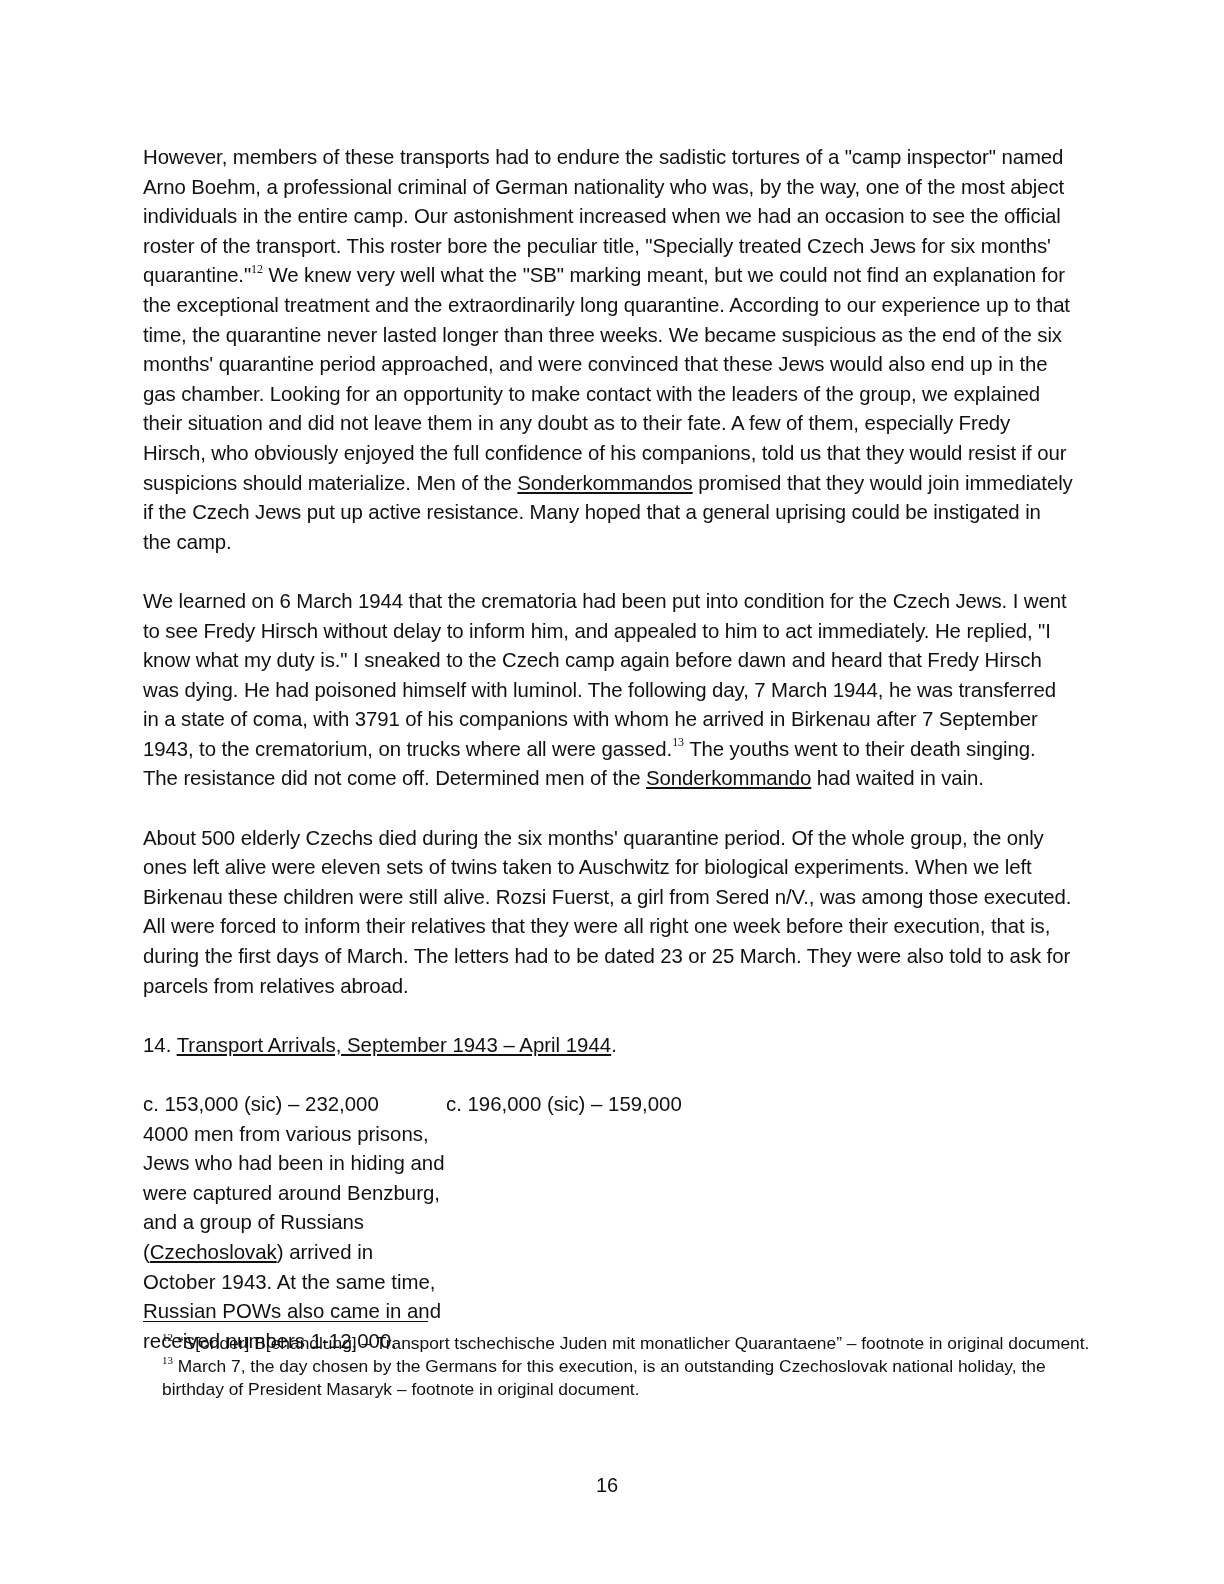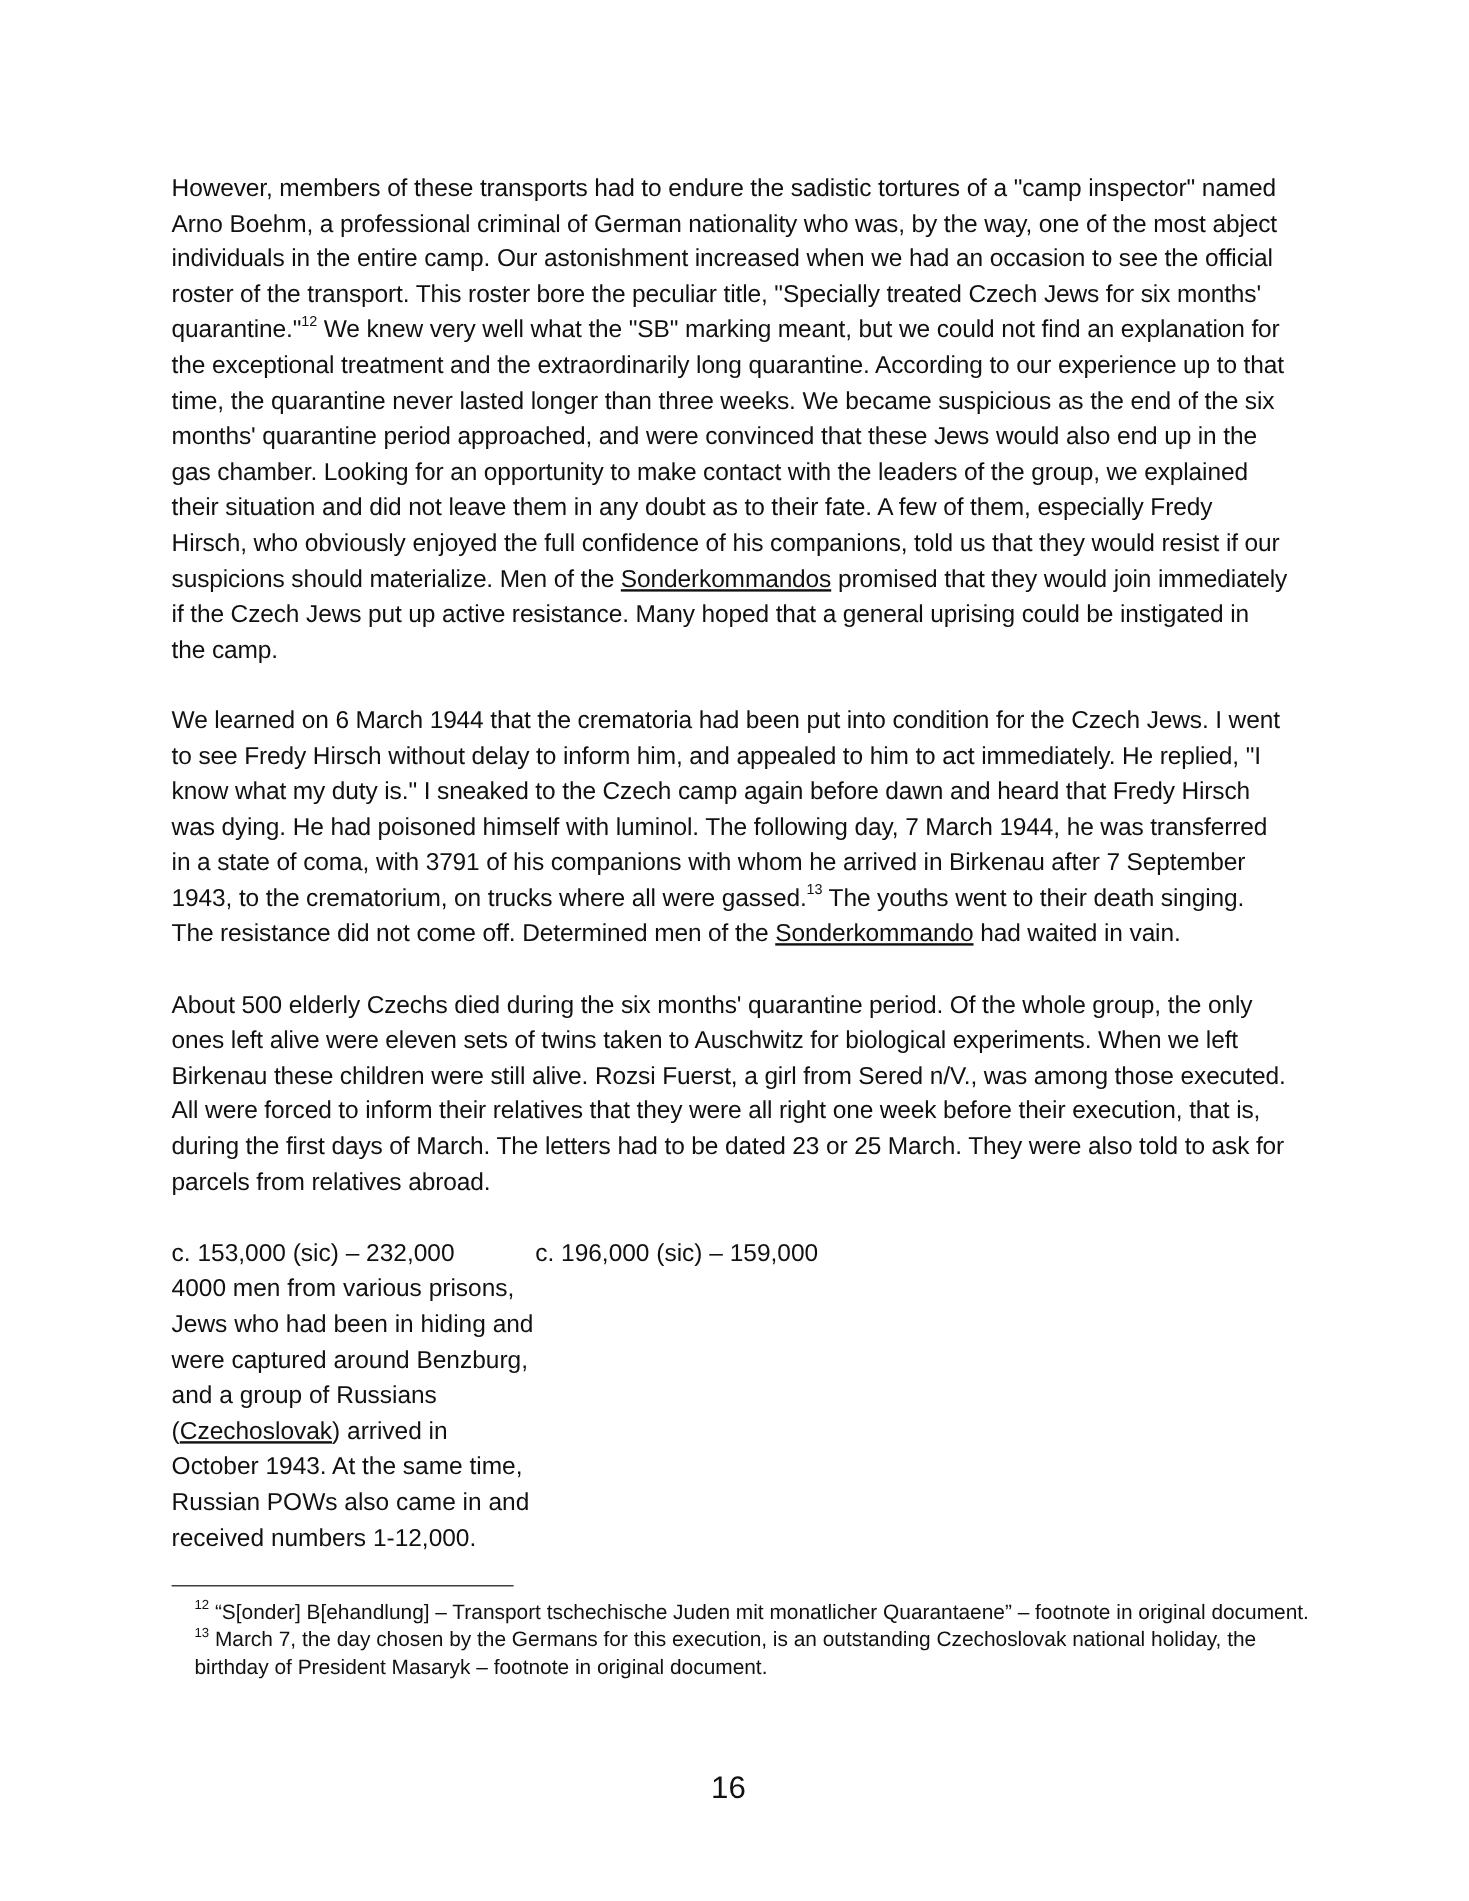--- a/index.html
+++ b/index.html
@@ -2,40 +2,41 @@
 <html><head>
 <meta charset="utf-8">
 <style>
   html, body { margin: 0; padding: 0; background: #ffffff; }
   body { width: 1224px; height: 1584px; position: relative; overflow: hidden;
          font-family: "Liberation Sans", sans-serif; color: #111111; }
   .page { position: absolute; left: 143px; top: 143px; width: 930px; }
   .para { font-size: 20.4px; line-height: 29.6px; margin: 0 0 29.6px 0; letter-spacing: -0.1px; }
   .para:last-child { margin-bottom: 0; }
   .u { text-decoration: underline; text-underline-offset: 2px; }
-  sup { font-size: 12px; line-height: 0; position: relative; top: -2px; vertical-align: super; }
+  sup { font-size: 12px; line-height: 0; position: relative; top: -2px; vertical-align: super; font-family: Liberation Serif, serif; }
   .heading { font-size: 20.4px; line-height: 29.6px; margin: 0 0 29.6px 0; }
   .transports { display: grid; grid-template-columns: 303px 1fr; font-size: 20.4px; line-height: 29.6px; }
   .t-range { white-space: nowrap; }
   .footnote-rule { position: absolute; left: 143px; top: 1321px; width: 285px; height: 0; border-top: 1.5px solid #111; }
   .footnotes { position: absolute; left: 143px; top: 1332px; width: 930px; font-size: 17.4px; line-height: 23px; margin-left: 19px; }
   .footnotes p { margin: 0; }
   .footnotes sup { font-size: 11px; top: -1px; }
-  .page-number { position: absolute; left: 0; width: 1214px; top: 1474px; text-align: center; font-size: 26px; }
+  .page-number { position: absolute; left: 0; width: 1214px; top: 1474px; text-align: center; font-size: 20px; }
 </style>
 </head>
 <body>
 
 <div class="page">
   <p class="para"><span>However, members of these transports had to endure the sadistic tortures of a "camp inspector" named Arno Boehm, a professional criminal of German nationality who was, by the way, one of the most abject individuals in the entire camp. Our astonishment increased when we had an occasion to see the official roster of the transport. This roster bore the peculiar title, "Specially treated Czech Jews for six months' quarantine."</span><sup>12</sup><span> We knew very well what the "SB" marking meant, but we could not find an explanation for the exceptional treatment and the extraordinarily long quarantine. According to our experience up to that time, the quarantine never lasted longer than three weeks. We became suspicious as the end of the six months' quarantine period approached, and were convinced that these Jews would also end up in the gas chamber. Looking for an opportunity to make contact with the leaders of the group, we explained their situation and did not leave them in any doubt as to their fate. A few of them, especially Fredy Hirsch, who obviously enjoyed the full confidence of his companions, told us that they would resist if our suspicions should materialize. Men of the </span><span class="u">Sonderkommandos</span><span> promised that they would join immediately if the Czech Jews put up active resistance. Many hoped that a general uprising could be instigated in the camp.</span></p>
 
   <p class="para"><span>We learned on 6 March 1944 that the crematoria had been put into condition for the Czech Jews. I went to see Fredy Hirsch without delay to inform him, and appealed to him to act immediately. He replied, "I know what my duty is." I sneaked to the Czech camp again before dawn and heard that Fredy Hirsch was dying. He had poisoned himself with luminol. The following day, 7 March 1944, he was transferred in a state of coma, with 3791 of his companions with whom he arrived in Birkenau after 7 September 1943, to the crematorium, on trucks where all were gassed.</span><sup>13</sup><span> The youths went to their death singing. The resistance did not come off. Determined men of the </span><span class="u">Sonderkommando</span><span> had waited in vain.</span></p>
 
   <p class="para">About 500 elderly Czechs died during the six months' quarantine period. Of the whole group, the only ones left alive were eleven sets of twins taken to Auschwitz for biological experiments. When we left Birkenau these children were still alive. Rozsi Fuerst, a girl from Sered n/V., was among those executed. All were forced to inform their relatives that they were all right one week before their execution, that is, during the first days of March. The letters had to be dated 23 or 25 March. They were also told to ask for parcels from relatives abroad.</p>
 
+  <p class="heading"><span>14. </span><span class="u">Transport Arrivals, September 1943 – April 1944</span><span>.</span></p>
 
   <div class="transports">
     <div class="t-range">c. 153,000 (sic) – 232,000</div>
     <div class="t-range">c. 196,000 (sic) – 159,000</div>
     <div><span>4000 men from various prisons, Jews who had been in hiding and were captured around Benzburg, and a group of Russians (</span><span class="u">Czechoslovak</span><span>) arrived in October 1943. At the same time, Russian POWs also came in and received numbers 1-12,000.</span></div>
   </div>
 </div>
 
 <div class="footnote-rule"></div>
 

